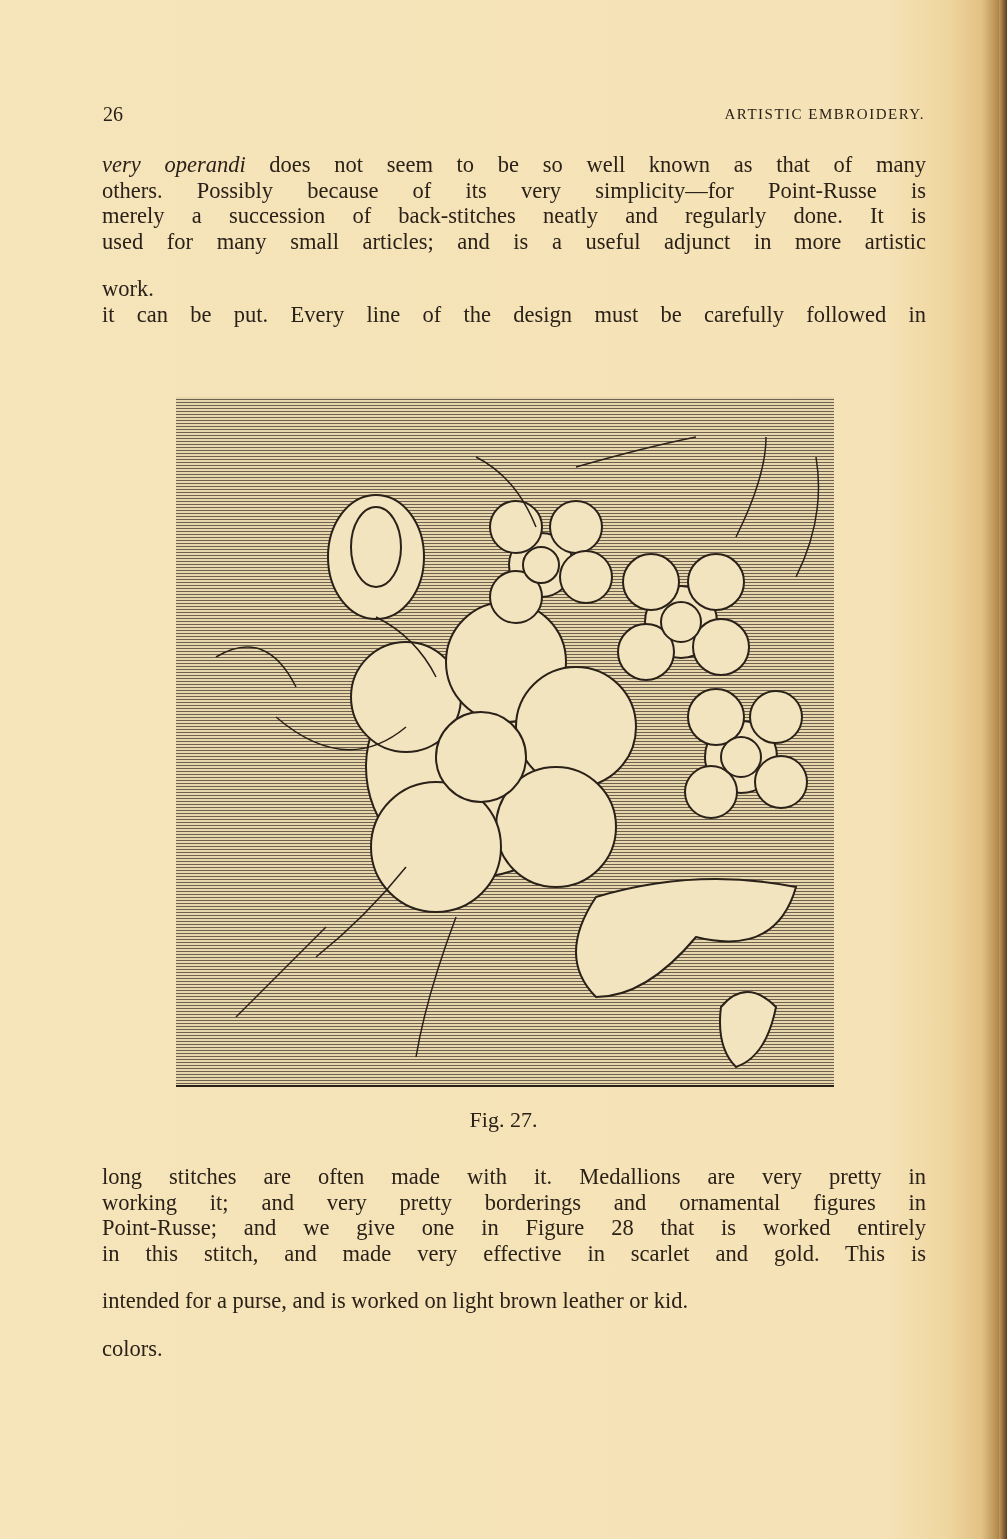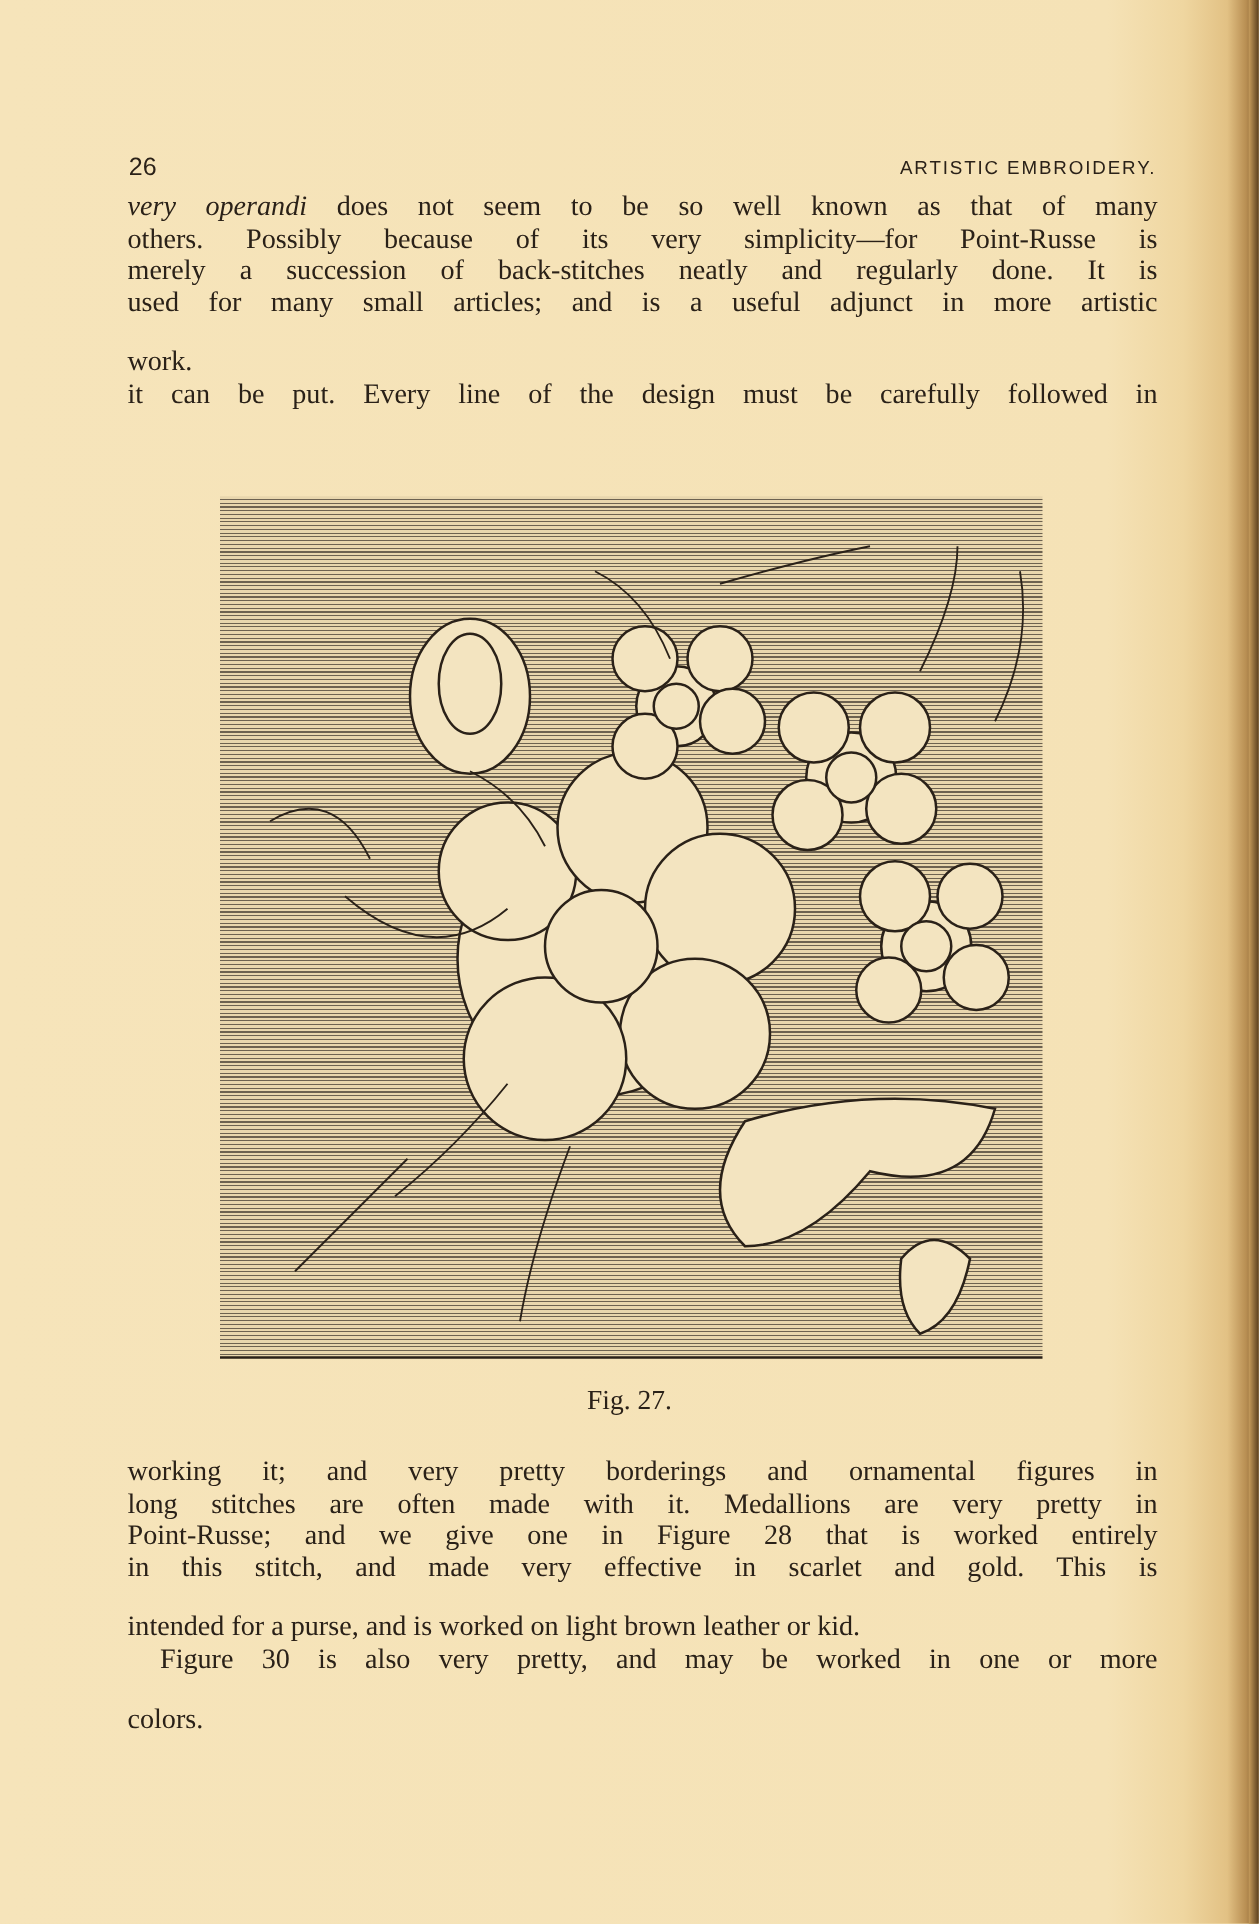--- a/index.html
+++ b/index.html
@@ -10,21 +10,21 @@
     color:#2a2118;
   }
   .page {
     position:absolute; left:0; top:0; width:1007px; height:1539px;
     background:linear-gradient(90deg,#f6e4ba 0%,#f5e2b6 88%,#efd6a0 94%,#e2c184 97.5%,#b88e52 99%,#6e4f2a 100%);
   }
   .edge {
     position:absolute; right:0; top:0; width:8px; height:1539px;
     background:linear-gradient(90deg,#c69c5c,#5b3f1f);
   }
-  .running-head { position:absolute; top:103px; left:103px; width:822px; height:24px; font-family:Liberation Sans, sans-serif;margin-top:20px; }
+  .running-head { position:absolute; top:103px; left:103px; width:822px; height:24px; font-family:Liberation Serif, serif; }
   .page-number { position:absolute; left:0; top:0; font-size:20px; }
   .running-title { position:absolute; left:0; right:0; text-align:right; font-size:15px; letter-spacing:1.5px; top:3px; }
   .para {
     position:absolute; left:102px; width:824px;
     font-family:"Liberation Serif",serif; font-size:22.5px; line-height:25.6px;
     text-align:justify; text-align-last:left;
   }
   .para .line { display:block; white-space:nowrap; text-align-last:justify; }
   .para .line.last { text-align-last:left;margin-top:22px; }
   .para .line.indent { padding-left:26px; }
@@ -110,20 +110,19 @@
       <path d="M400 70 Q470 50 520 40"></path>
       <path d="M200 220 Q240 240 260 280"></path>
       <path d="M60 620 Q120 560 150 530"></path>
     </g>
   </svg>
 </div>
 
 <div class="caption">Fig. 27.</div>
 
 <div class="para p2">
+  <span class="line">long stitches are often made with it.  Medallions are very pretty in</span>
   <span class="line">working it; and very pretty borderings and ornamental figures in</span>
-  <span class="line">long stitches are often made with it.  Medallions are very pretty in</span>
   <span class="line">Point-Russe; and we give one in Figure 28 that is worked entirely</span>
   <span class="line">in this stitch, and made very effective in scarlet and gold.  This is</span>
   <span class="line last">intended for a purse, and is worked on light brown leather or kid.</span>
-  <span class="line indent">Figure 30 is also very pretty, and may be worked in one or more</span>
   <span class="line last">colors.</span>
 </div>
 
 </body></html>

